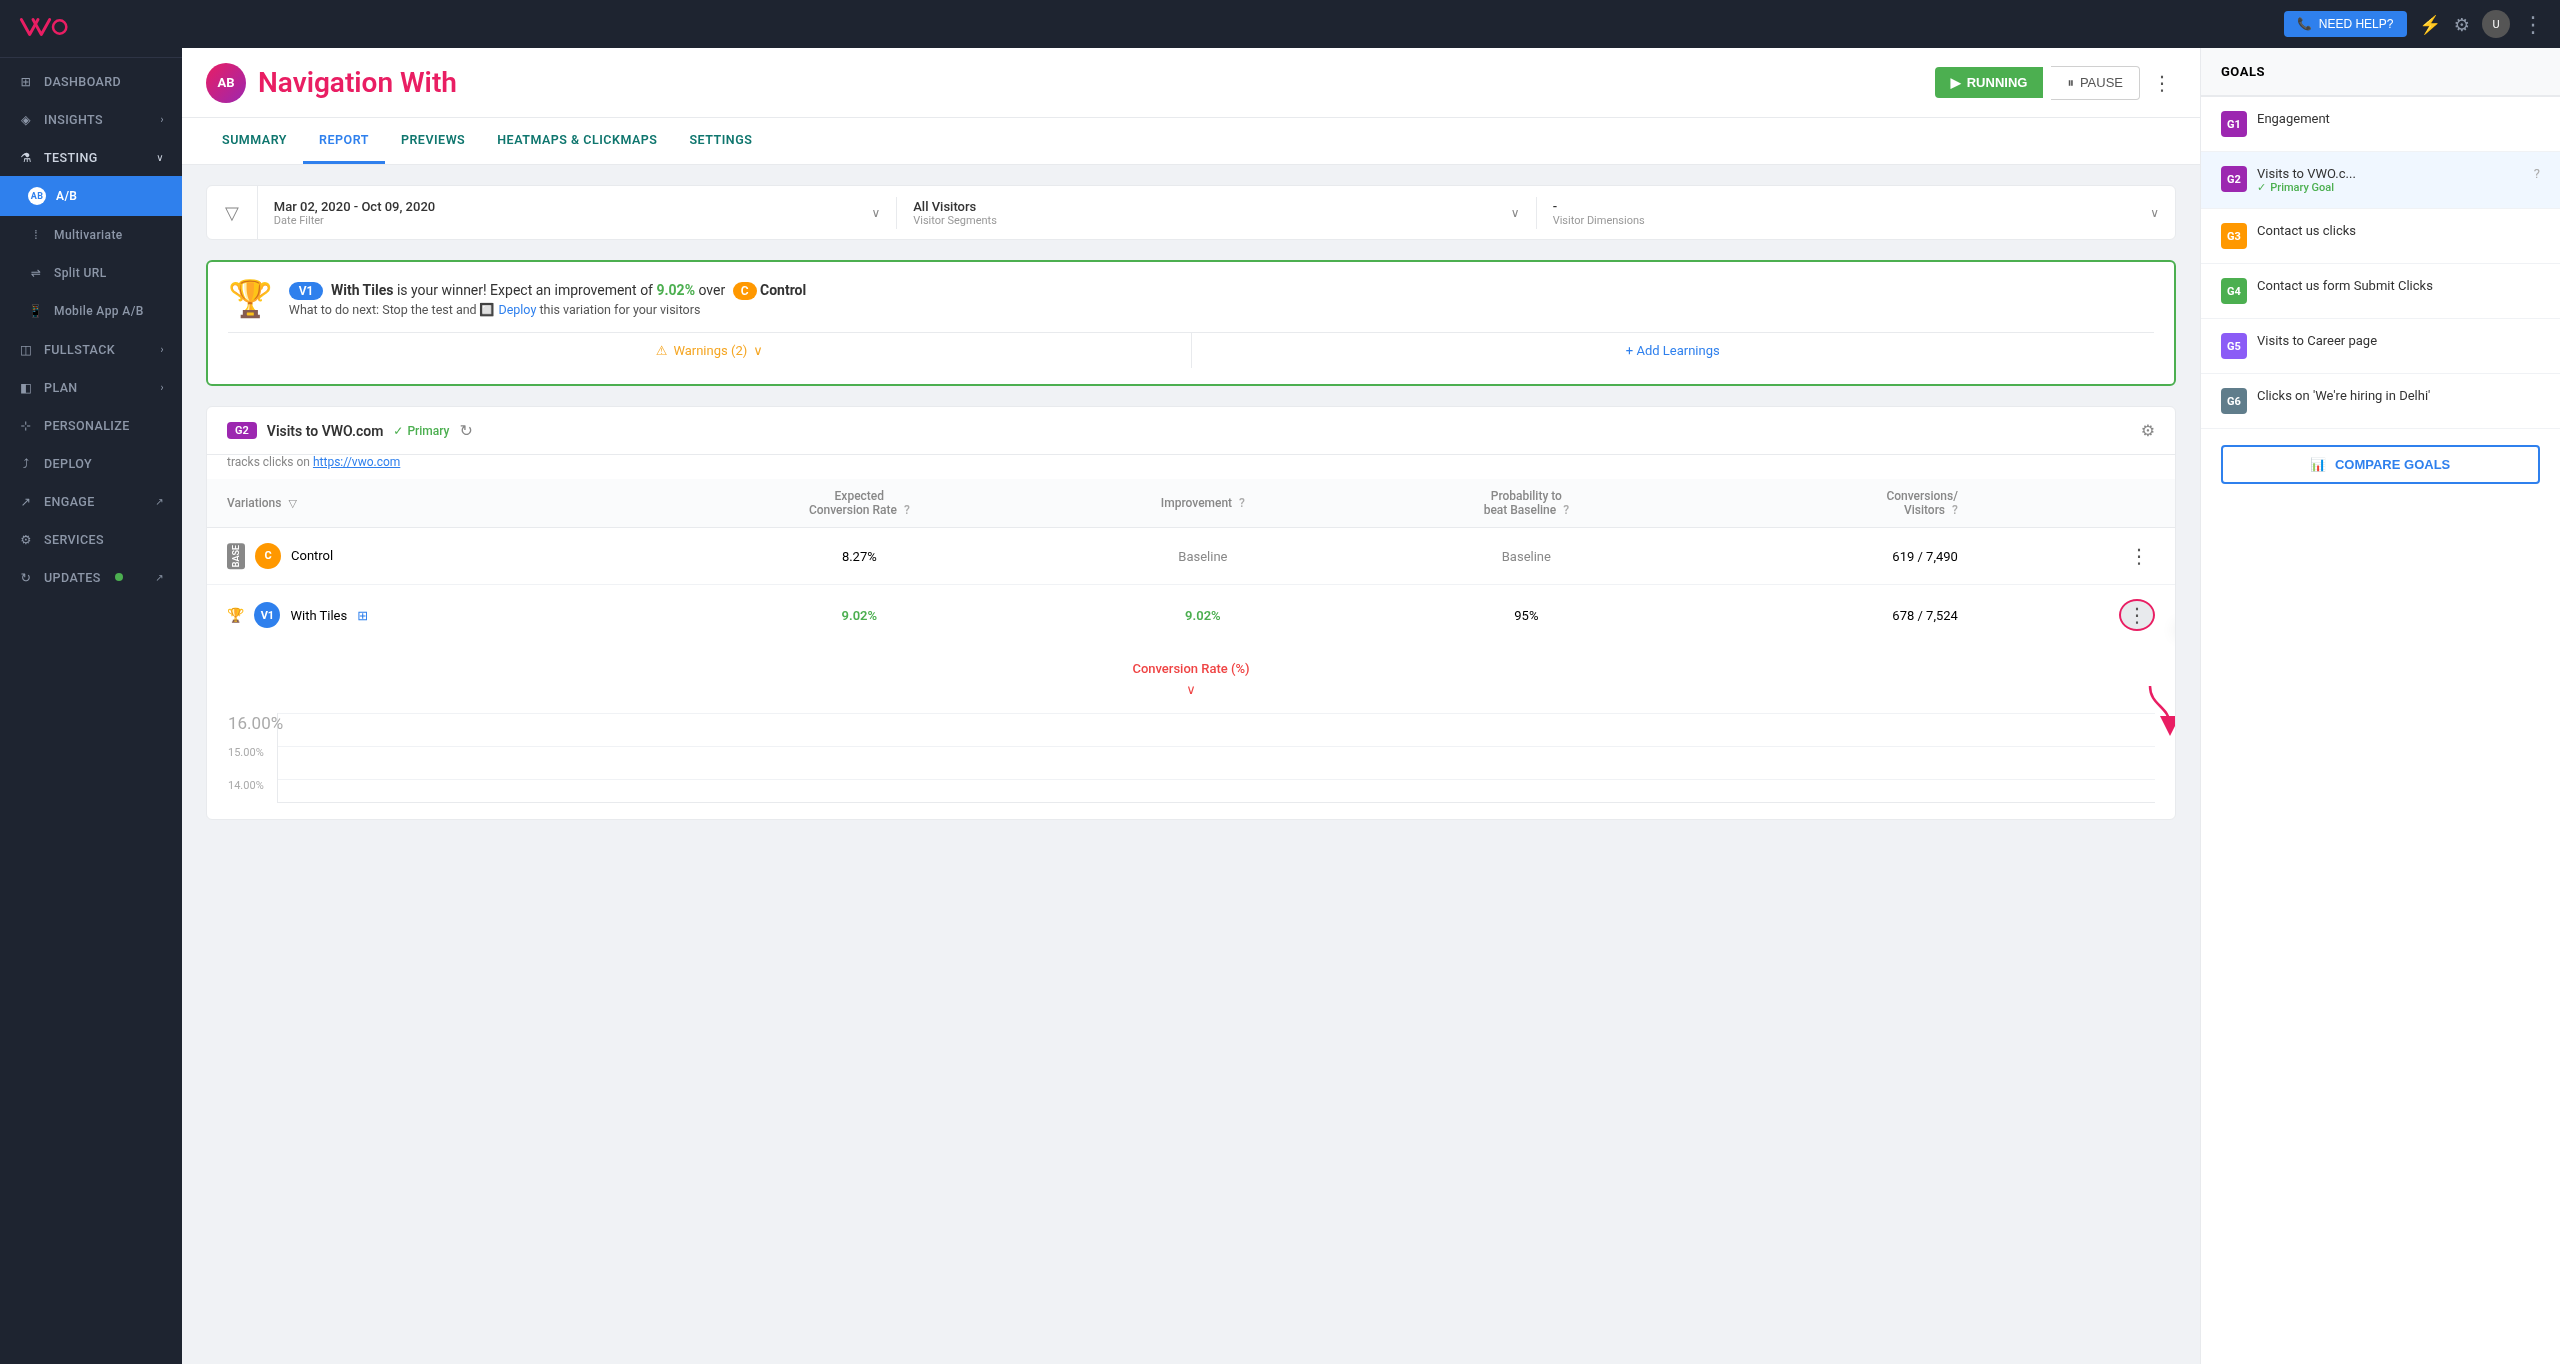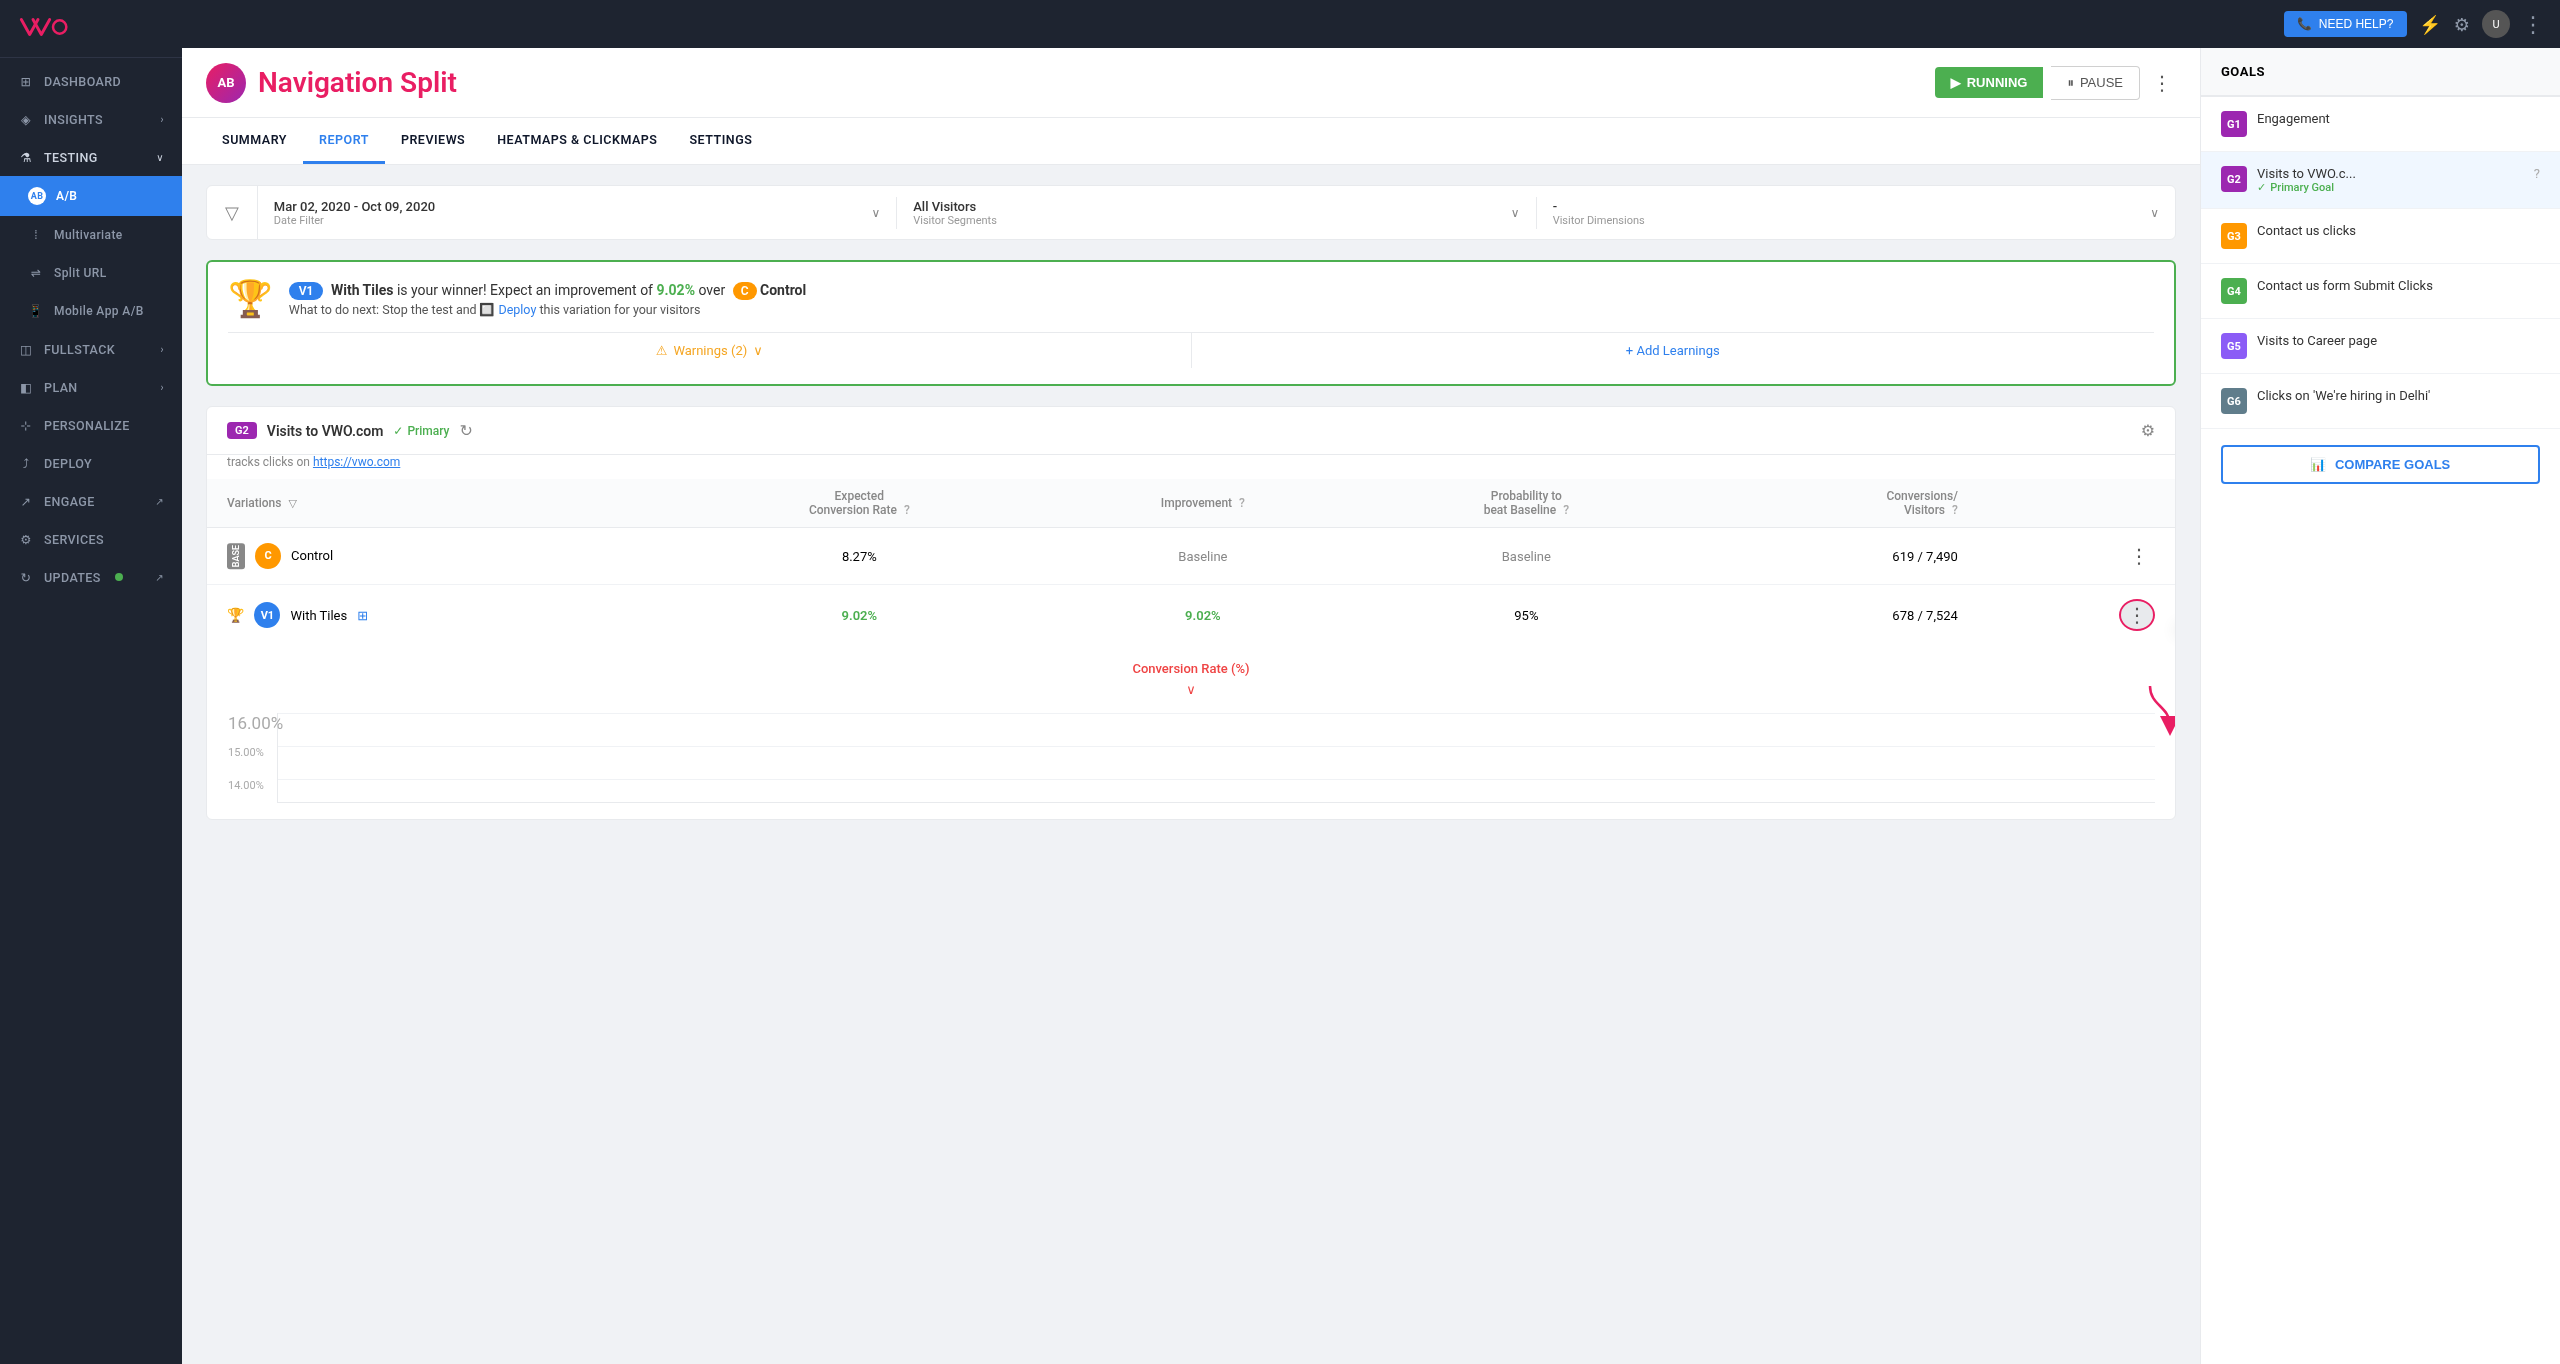--- a/index.html
+++ b/index.html
@@ -31,21 +31,21 @@
     .page-title-area { display: flex; align-items: center; gap: 12px; }
     .ab-badge { width: 40px; height: 40px; background: linear-gradient(135deg, #e91e63, #9c27b0); border-radius: 50%; display: flex; align-items: center; justify-content: center; color: #fff; font-weight: 700; font-size: 13px; }
     .page-title { color: #e91e63; font-size: 28px; font-weight: 600; }
     .header-actions { display: flex; align-items: center; gap: 8px; }
     .running-btn { background: #4caf50; color: #fff; border: none; border-radius: 4px 0 0 4px; padding: 8px 16px; font-size: 13px; font-weight: 600; cursor: pointer; display: flex; align-items: center; gap: 6px; }
     .pause-btn { background: #fff; color: #555; border: 1px solid #d0d0d0; border-radius: 0 4px 4px 0; padding: 8px 16px; font-size: 13px; font-weight: 500; cursor: pointer; display: flex; align-items: center; gap: 6px; border-left: none; }
     .more-btn { background: transparent; border: none; color: #555; font-size: 20px; cursor: pointer; padding: 4px; }
 
     
     .nav-tabs { background: #fff; padding: 0 24px; border-bottom: 1px solid #e8eaed; display: flex; gap: 0; }
-    .nav-tab { padding: 14px 16px; font-size: 12.5px; font-weight: 600; color: #0f172a; cursor: pointer; border-bottom: 3px solid transparent; letter-spacing: 0.5px; text-transform: uppercase; }
+    .nav-tab { padding: 14px 16px; font-size: 12.5px; font-weight: 600; color: #0f766e; cursor: pointer; border-bottom: 3px solid transparent; letter-spacing: 0.5px; text-transform: uppercase; }
     .nav-tab.active { color: #2f80ed; border-bottom-color: #2f80ed; }
 
     
     .body-content { padding: 20px 24px; }
 
     
     .filters-row { background: #fff; border: 1px solid #e8eaed; border-radius: 6px; display: flex; align-items: center; padding: 0; margin-bottom: 20px; }
     .filter-icon-area { padding: 16px 18px; border-right: 1px solid #e8eaed; color: #888; }
     .filter-segment { flex: 1; padding: 2px 16px; border-right: 1px solid #e8eaed; display: flex; align-items: center; justify-content: space-between; cursor: pointer; }
     .filter-segment:last-child { border-right: none; }
@@ -215,21 +215,21 @@
     <div class="topbar-avatar">U</div>
     <span class="topbar-icon" style="font-size:22px;">⋮</span>
   </div>
 
   <div class="content">
     <div class="main-content">
 
       <div class="page-header">
         <div class="page-title-area">
           <div class="ab-badge">AB</div>
-          <h1 class="page-title">Navigation Split</h1>
+          <h1 class="page-title">Navigation With</h1>
         </div>
         <div class="header-actions">
           <button class="running-btn">
             <span>▶</span>
             <span>RUNNING</span>
           </button>
           <button class="pause-btn">
             <span>⏸</span>
             <span>PAUSE</span>
           </button>

